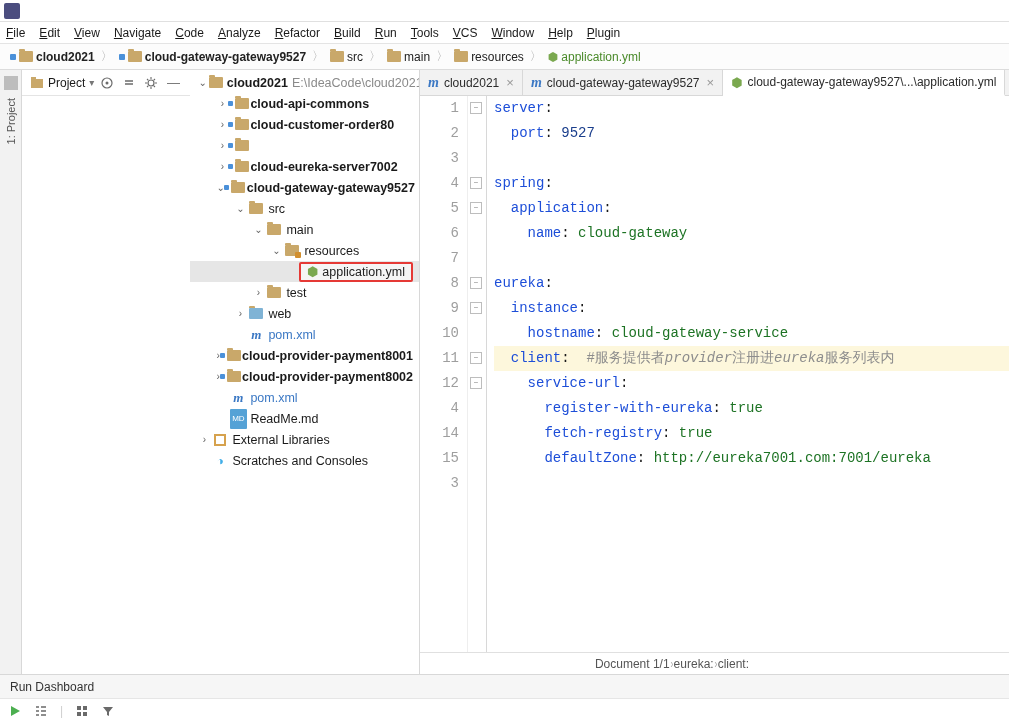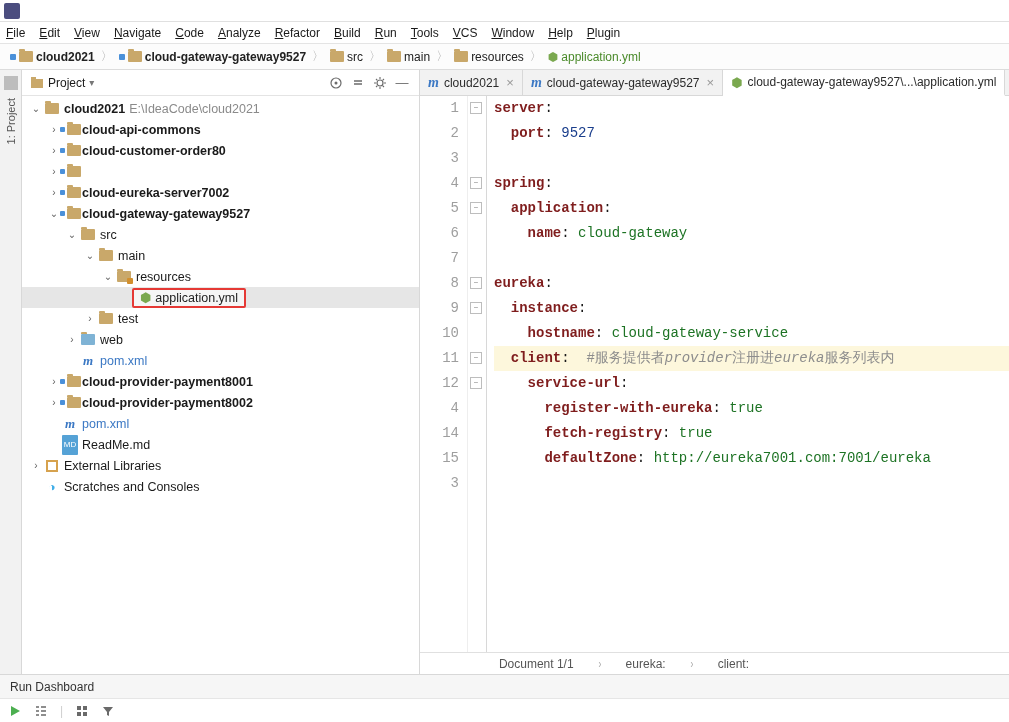--- a/index.html
+++ b/index.html
@@ -13,21 +13,21 @@
   .navbar{display:flex;align-items:center;height:26px;padding:0 6px;border-bottom:1px solid #dcdcdc;background:#fcfcfc}
   .crumb{display:inline-flex;align-items:center;height:20px;padding:0 4px;color:#222}
   .sep{color:#a9a9a9;margin:0 2px}
 
   .workspace{display:flex;height:calc(722px - 22px - 22px - 26px - 24px - 24px);}
 
   .toolstrip{width:22px;background:#f2f2f2;border-right:1px solid #d8d8d8;display:flex;flex-direction:column;align-items:center;padding-top:4px}
   .toolstrip .rot{writing-mode:vertical-rl;transform:rotate(180deg);font-size:11px;color:#555;margin-top:6px}
   .toolstrip .sq{width:14px;height:14px;background:#bdbdbd;margin:2px 0}
 
-  .project{width:398px;background:#fff;border-right:1px solid #d8d8d8;display:flex;flex-direction:column}
+  .project{width:398px;background:#fff;border-right:1px solid #d8d8d8;display:flex;flex-direction:row}
   .project-header{display:flex;align-items:center;height:26px;padding:0 8px;border-bottom:1px solid #e4e4e4}
   .project-header .ph-title{display:flex;align-items:center;flex:1}
   .project-header .ph-title svg{margin-right:4px}
   .project-header .tool{width:18px;height:18px;color:#6b6b6b;display:flex;align-items:center;justify-content:center;margin-left:4px}
   .tree{flex:1;overflow:auto;padding:2px 0 8px 0;font-size:12.5px;line-height:20px}
   .node{display:flex;align-items:center;height:21px;white-space:nowrap;padding-right:6px}
   .node .arrow{width:12px;text-align:center;color:#646464;font-size:10px}
   .node .ic{width:16px;height:16px;margin:0 4px 0 2px;display:flex;align-items:center;justify-content:center}
   .node .lbl{color:#1a1a1a}
   .dir{color:#1a1a1a;font-weight:600}
@@ -49,21 +49,21 @@
   .tab .close{color:#999;font-size:13px;margin-left:2px}
   .tab .ico{display:inline-flex}
 
   .code{display:flex;flex:1;overflow:hidden;font-family:"NSimSun","SimSun","Courier New",monospace;font-size:14px;line-height:25px}
   .gutter{width:48px;text-align:right;color:#9e9e9e;background:#fff;border-right:1px solid #eee;padding:0 8px 0 0}
   .foldcol{width:18px;background:#fff;position:relative}
   .foldmark{position:absolute;left:2px;width:12px;height:12px;border:1px solid #bdbdbd;background:#fff;font-size:9px;line-height:10px;text-align:center;color:#949494}
   .lines{flex:1;padding:0 0 0 8px;position:relative;white-space:pre}
   .ln{height:25px}
   .ln.hl{background:#fdf7dc}
-  .k{color:#7f1d1d;font-weight:700}
+  .k{color:#1d4ed8;font-weight:400}
   .v{color:#1a3e8c}
   .s{color:#1d7324}
   .c{color:#8d8d8d}
   .ci{color:#8d8d8d;font-style:italic}
 
   .vbar{position:absolute;top:0;bottom:0;width:1px;background:#d8d8d8}
 
   .status{display:flex;align-items:center;height:22px;border-top:1px solid #e0e0e0;font-size:12px;color:#555;background:#fff}
 
   .rundash{height:24px;border-top:1px solid #d8d8d8;background:#f6f6f6;display:flex;align-items:center;padding:0 10px;font-size:12px;color:#333}
@@ -375,21 +375,21 @@
           <div class="foldmark" style="top: 106px;">–</div>
           <div class="foldmark" style="top: 181px;">–</div>
           <div class="foldmark" style="top: 206px;">–</div>
           <div class="foldmark" style="top: 256px;">–</div>
           <div class="foldmark" style="top: 281px;">–</div>
         </div>
       <div class="lines" id="lines"><div class="ln"><span class="k">server</span>:</div><div class="ln">  <span class="k">port</span>: <span class="v">9527</span></div><div class="ln">&nbsp;</div><div class="ln"><span class="k">spring</span>:</div><div class="ln">  <span class="k">application</span>:</div><div class="ln">    <span class="k">name</span>: <span class="s">cloud-gateway</span></div><div class="ln">&nbsp;</div><div class="ln"><span class="k">eureka</span>:</div><div class="ln">  <span class="k">instance</span>:</div><div class="ln">    <span class="k">hostname</span>: <span class="s">cloud-gateway-service</span></div><div class="ln hl">  <span class="k">client</span>:  <span class="c">#服务提供者</span><span class="ci">provider</span><span class="c">注册进</span><span class="ci">eureka</span><span class="c">服务列表内</span></div><div class="ln">    <span class="k">service-url</span>:</div><div class="ln">      <span class="k">register-with-eureka</span>: <span class="s">true</span></div><div class="ln">      <span class="k">fetch-registry</span>: <span class="s">true</span></div><div class="ln">      <span class="k">defaultZone</span>: <span class="s">http://eureka7001.com:7001/eureka</span></div><div class="ln">&nbsp;</div><div class="vbar" style="left: 0px;"></div></div>
     </div>
     <div class="status">
       <div style="flex:1"></div>
-      <div style="display:flex;gap:24px;padding-right:260px">
+      <div style="display:flex;gap:0;padding-right:260px">
         <span>Document 1/1</span>
         <span class="chev">›</span>
         <span>eureka:</span>
         <span class="chev">›</span>
         <span>client:</span>
       </div>
     </div>
   </div>
 </div>
 

